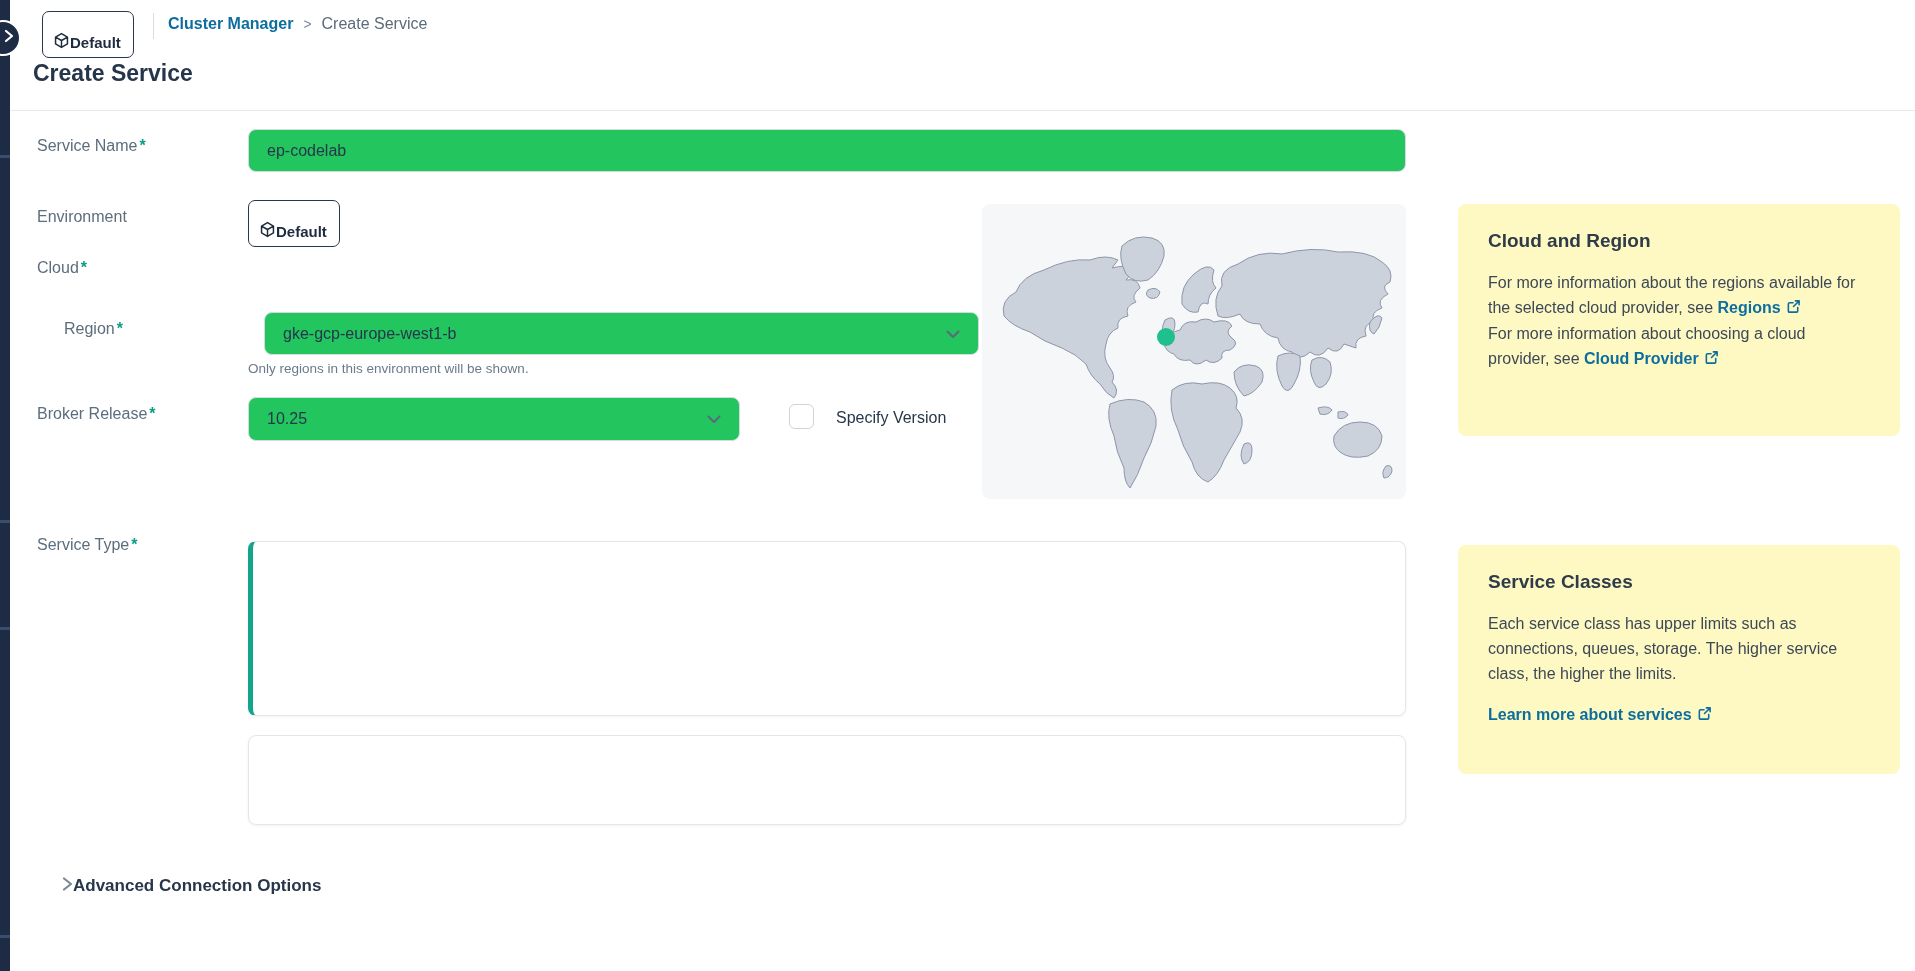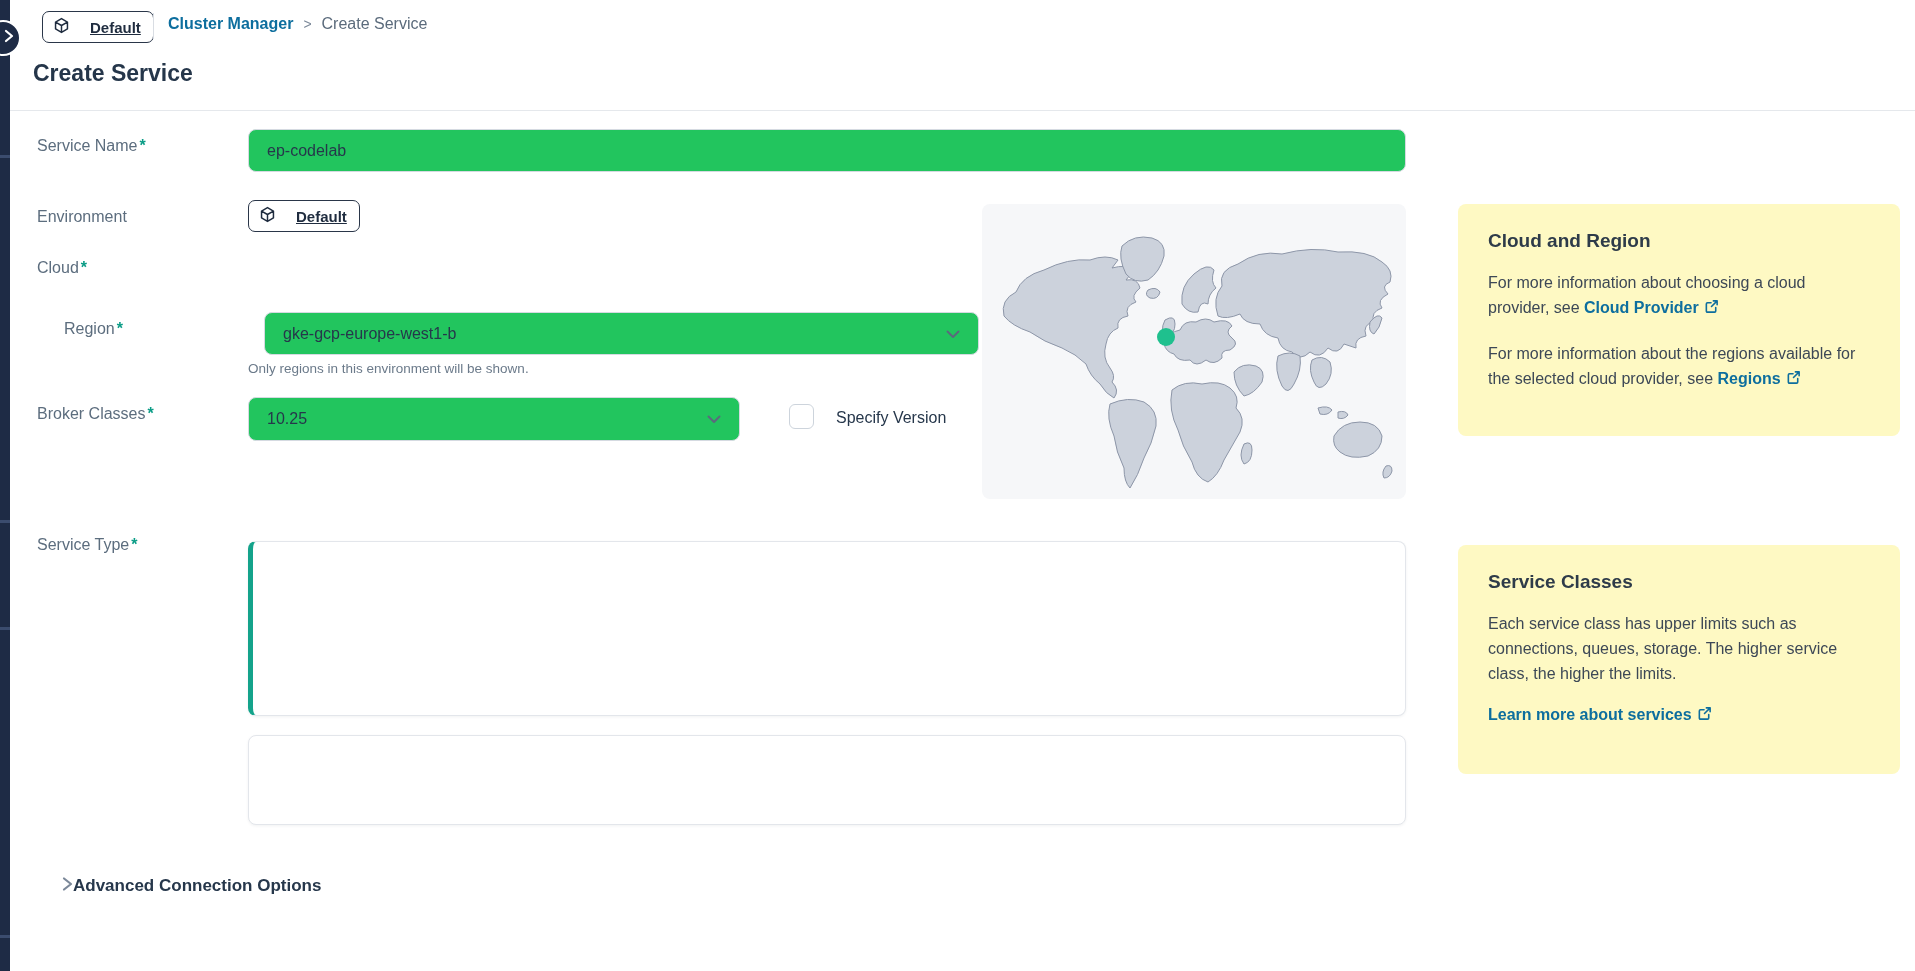--- a/index.html
+++ b/index.html
@@ -7,22 +7,22 @@
   body { font-family:"Liberation Sans", sans-serif; background:#fff; }
   .page { position:relative; width:1915px; height:971px; background:#fff; overflow:hidden; }
 
   
   .strip { position:absolute; left:0; top:0; width:10px; height:971px; background:#1e2b45; }
   .strip-tick { position:absolute; left:0; width:10px; height:3px; background:#3b4c6e; }
   .expand-circle { position:absolute; left:-15px; top:20px; width:36px; height:36px; border-radius:50%;
     background:#1e2b45; border:2px solid #fff; display:flex; align-items:center; justify-content:flex-end; padding-right:5px; }
 
   
-  .env-badge { position:absolute; display:inline-flex; align-items:center; gap:20px; background:#fff;
-    border:1.5px solid #2a3649; border-radius:7px; padding:5px 12px 5px 10px; font-size:15px; font-weight:700; color:#1f2c3f;text-decoration:underline; }
+  .env-badge { position:absolute; display:inline-flex; align-items:center; gap:0; background:#fff;
+    border:1.5px solid #2a3649; border-radius:7px; padding:20px 12px 5px 10px; font-size:15px; font-weight:700; color:#1f2c3f; }
   .vdivider { position:absolute; width:1px; background:#d9dde3; }
   .breadcrumb { position:absolute; display:flex; align-items:center; gap:10px; font-size:16px; }
   .crumb-link { color:#0d6e9e; font-weight:700; cursor:pointer; }
   .crumb-sep { color:#7b8899; font-size:14px; }
   .crumb-current { color:#5b6b7c; }
   .page-title { position:absolute; font-size:23px; font-weight:700; color:#25364a; }
   .hdivider { position:absolute; left:10px; right:0; height:1px; background:#e5e8ec; }
 
   
   .field-label { position:absolute; font-size:16px; color:#5c6d7e; }
@@ -119,21 +119,21 @@
     <span>gke-gcp-europe-west1-b</span>
     <span class="chev">
       <svg width="14" height="9" viewBox="0 0 14 9">
           <path d="M1.5 1.5 L7 7 L12.5 1.5" fill="none" stroke="#5a6b7d" stroke-width="2" stroke-linecap="round" stroke-linejoin="round"></path>
         </svg>
     </span>
   </div>
   <div class="helper" style="left:248px; top:361px;">Only regions in this environment will be shown.</div>
 
   <div class="field-label" style="left:37px; top:405px;">
-    <span>Broker Classes</span><span class="req">*</span>
+    <span>Broker Release</span><span class="req">*</span>
   </div>
   <div class="select" style="left:248px; top:397px; width:492px; height:44px;">
     <span>10.25</span>
     <span class="chev">
       <svg width="14" height="9" viewBox="0 0 14 9">
           <path d="M1.5 1.5 L7 7 L12.5 1.5" fill="none" stroke="#5a6b7d" stroke-width="2" stroke-linecap="round" stroke-linejoin="round"></path>
         </svg>
     </span>
   </div>
   <div class="checkbox" style="left:789px; top:404px;"></div>
@@ -191,24 +191,24 @@
     <span>
       <svg width="11" height="16" viewBox="0 0 11 16">
           <path d="M2 2.5 L9 8 L2 13.5" fill="none" stroke="#7b8899" stroke-width="2.2" stroke-linecap="round" stroke-linejoin="round"></path>
         </svg>
     </span>
     <span class="advanced-label">Advanced Connection Options</span>
   </div>
 
   <div class="info-box" style="top:204px; height:232px;">
     <div class="info-title">Cloud and Region</div>
-    <p class="info-body"><span>For more information about choosing a cloud provider, see </span><a class="info-link"><span>Cloud Provider</span><span class="ext"><svg width="15" height="15" viewBox="0 0 16 16">
+    <p class="info-body" style="margin-bottom:0;"><span>For more information about the regions available for the selected cloud provider, see </span><a class="info-link"><span>Regions</span><span class="ext"><svg width="15" height="15" viewBox="0 0 16 16">
               <path d="M12.5 9 V12.8 Q12.5 14 11.3 14 H3.7 Q2.5 14 2.5 12.8 V5.2 Q2.5 4 3.7 4 H7.5 M10 2 H14 V6 M14 2 L8 8" fill="none" stroke="#0d6e9e" stroke-width="1.7" stroke-linecap="round" stroke-linejoin="round"></path>
             </svg></span></a></p>
-    <p class="info-body" style="margin-bottom:0;"><span>For more information about the regions available for the selected cloud provider, see </span><a class="info-link"><span>Regions</span><span class="ext"><svg width="15" height="15" viewBox="0 0 16 16">
+    <p class="info-body"><span>For more information about choosing a cloud provider, see </span><a class="info-link"><span>Cloud Provider</span><span class="ext"><svg width="15" height="15" viewBox="0 0 16 16">
               <path d="M12.5 9 V12.8 Q12.5 14 11.3 14 H3.7 Q2.5 14 2.5 12.8 V5.2 Q2.5 4 3.7 4 H7.5 M10 2 H14 V6 M14 2 L8 8" fill="none" stroke="#0d6e9e" stroke-width="1.7" stroke-linecap="round" stroke-linejoin="round"></path>
             </svg></span></a></p>
   </div>
 
   <div class="info-box" style="top:545px; height:229px;">
     <div class="info-title">Service Classes</div>
     <p class="info-body">Each service class has upper limits such as connections, queues, storage. The higher service class, the higher the limits.</p>
     <a class="info-link"><span>Learn more about services</span><span class="ext"><svg width="15" height="15" viewBox="0 0 16 16">
             <path d="M12.5 9 V12.8 Q12.5 14 11.3 14 H3.7 Q2.5 14 2.5 12.8 V5.2 Q2.5 4 3.7 4 H7.5 M10 2 H14 V6 M14 2 L8 8" fill="none" stroke="#0d6e9e" stroke-width="1.7" stroke-linecap="round" stroke-linejoin="round"></path>
           </svg></span></a>

